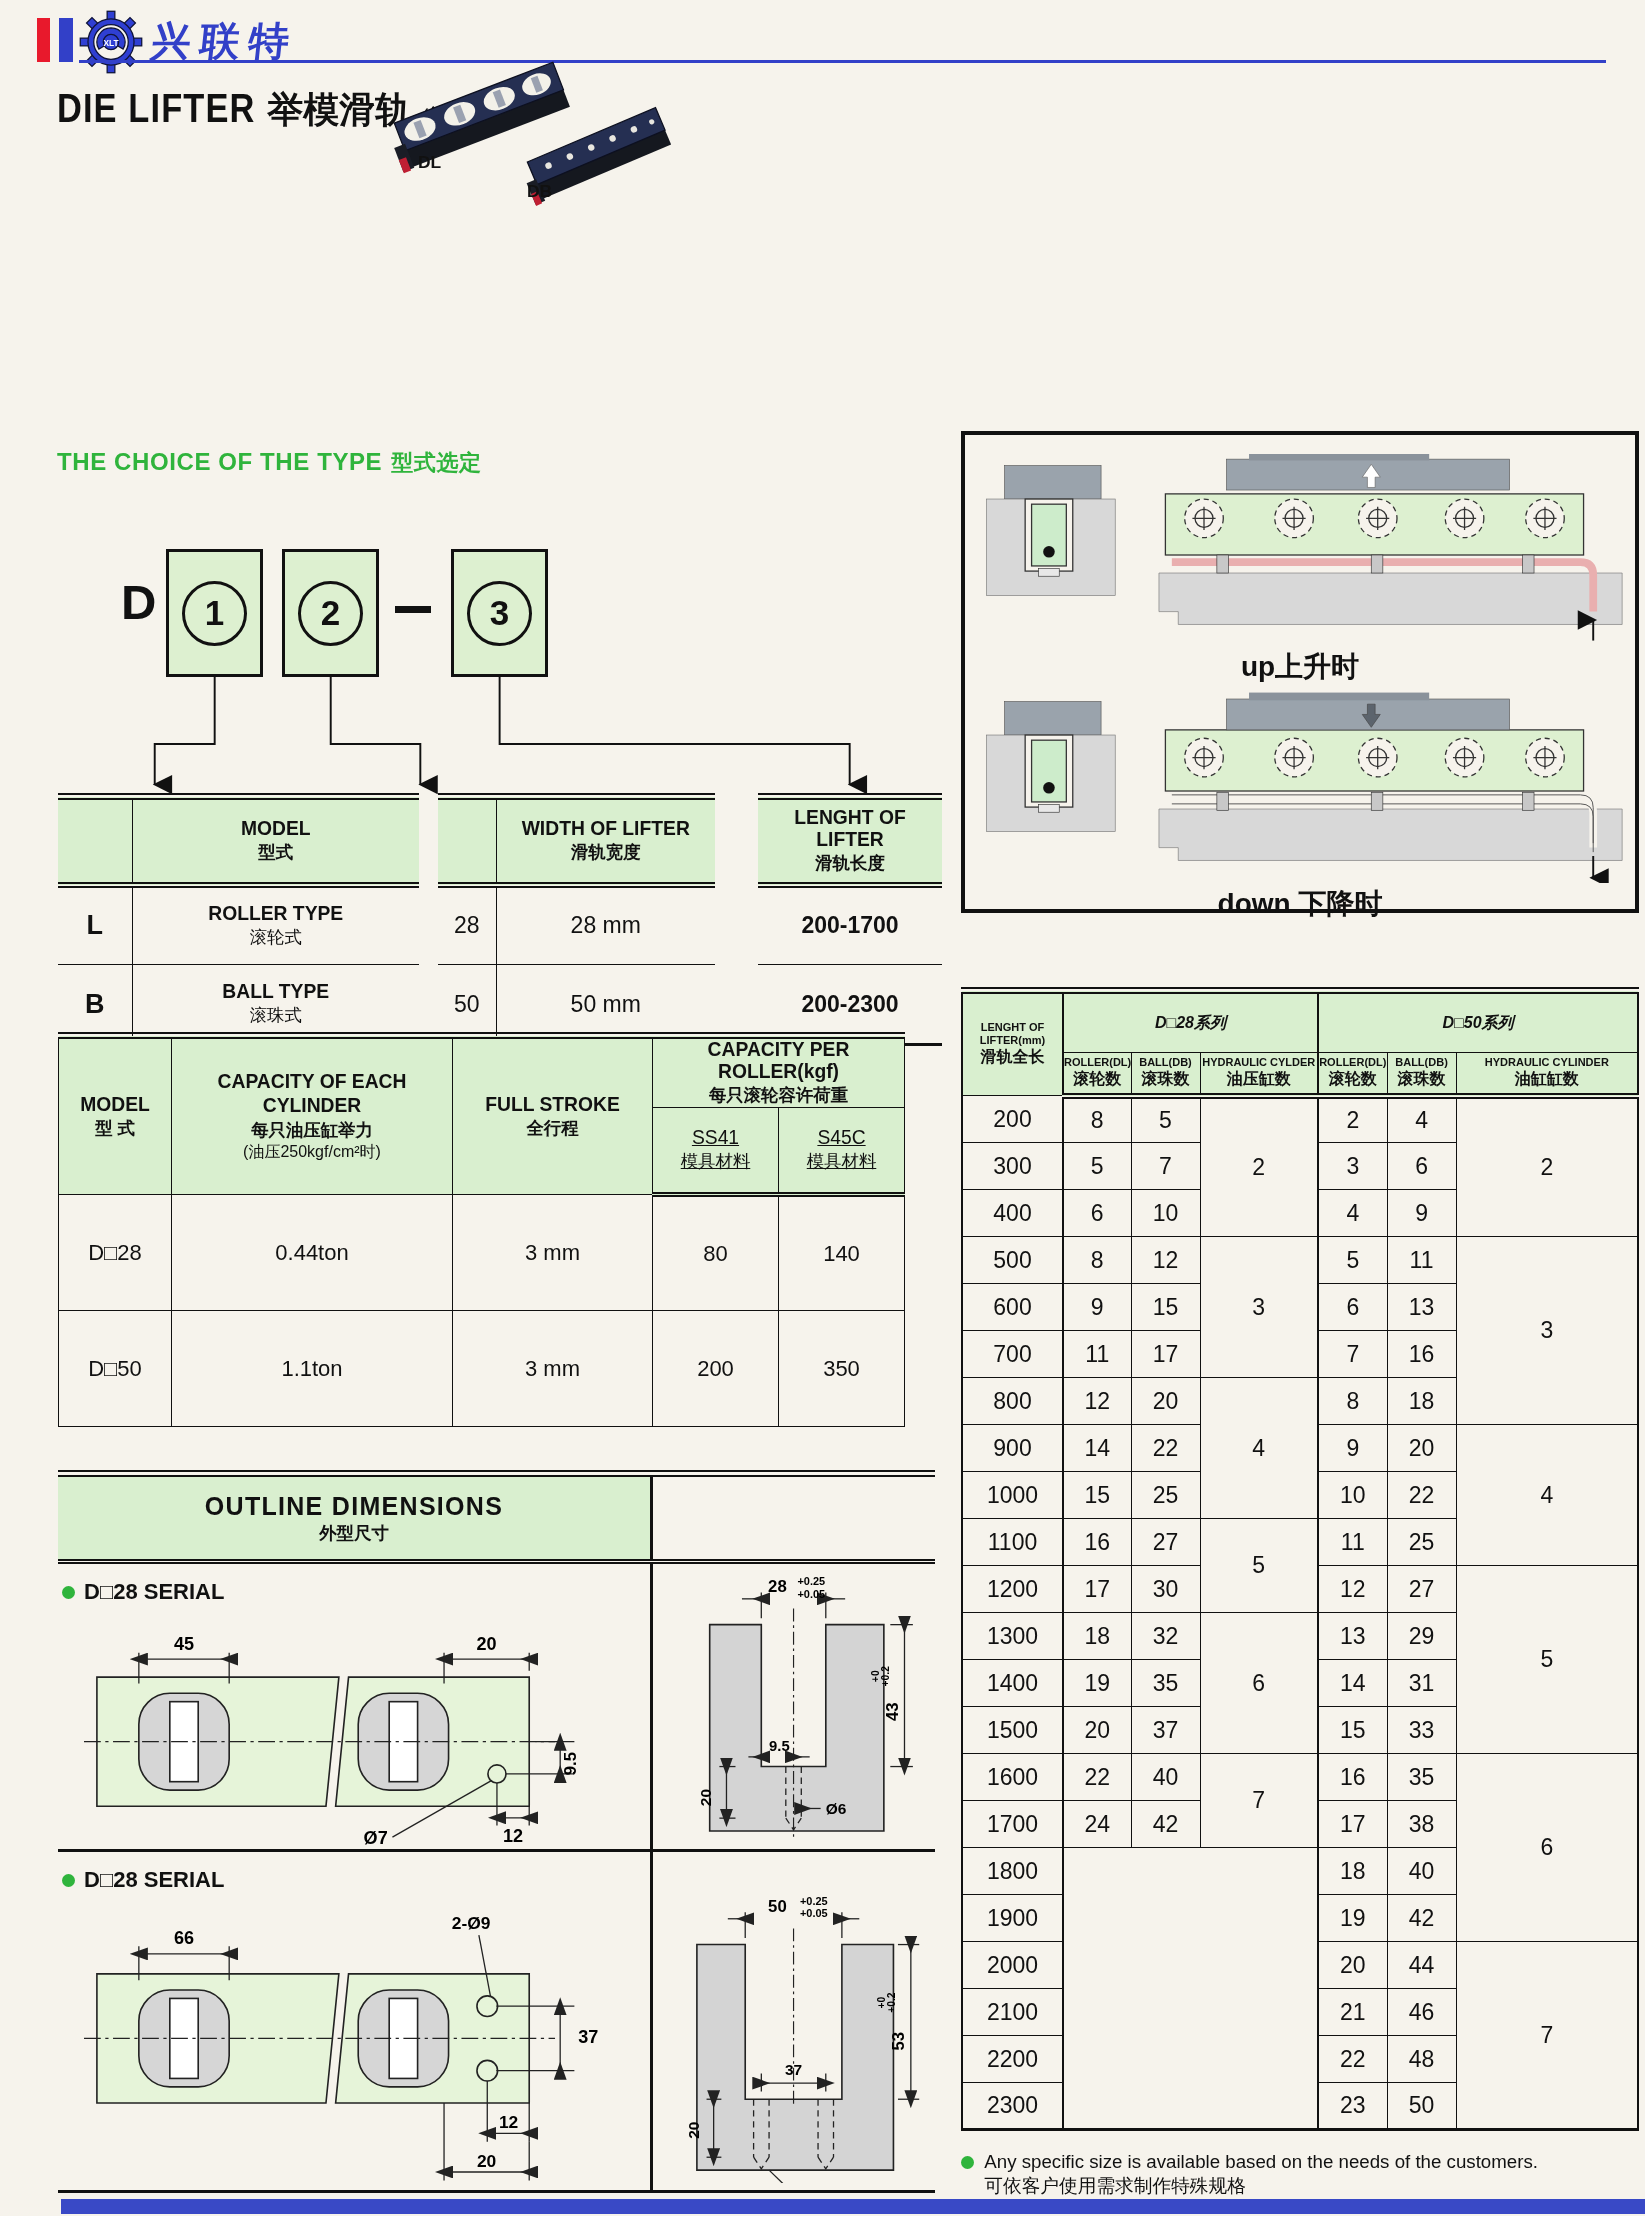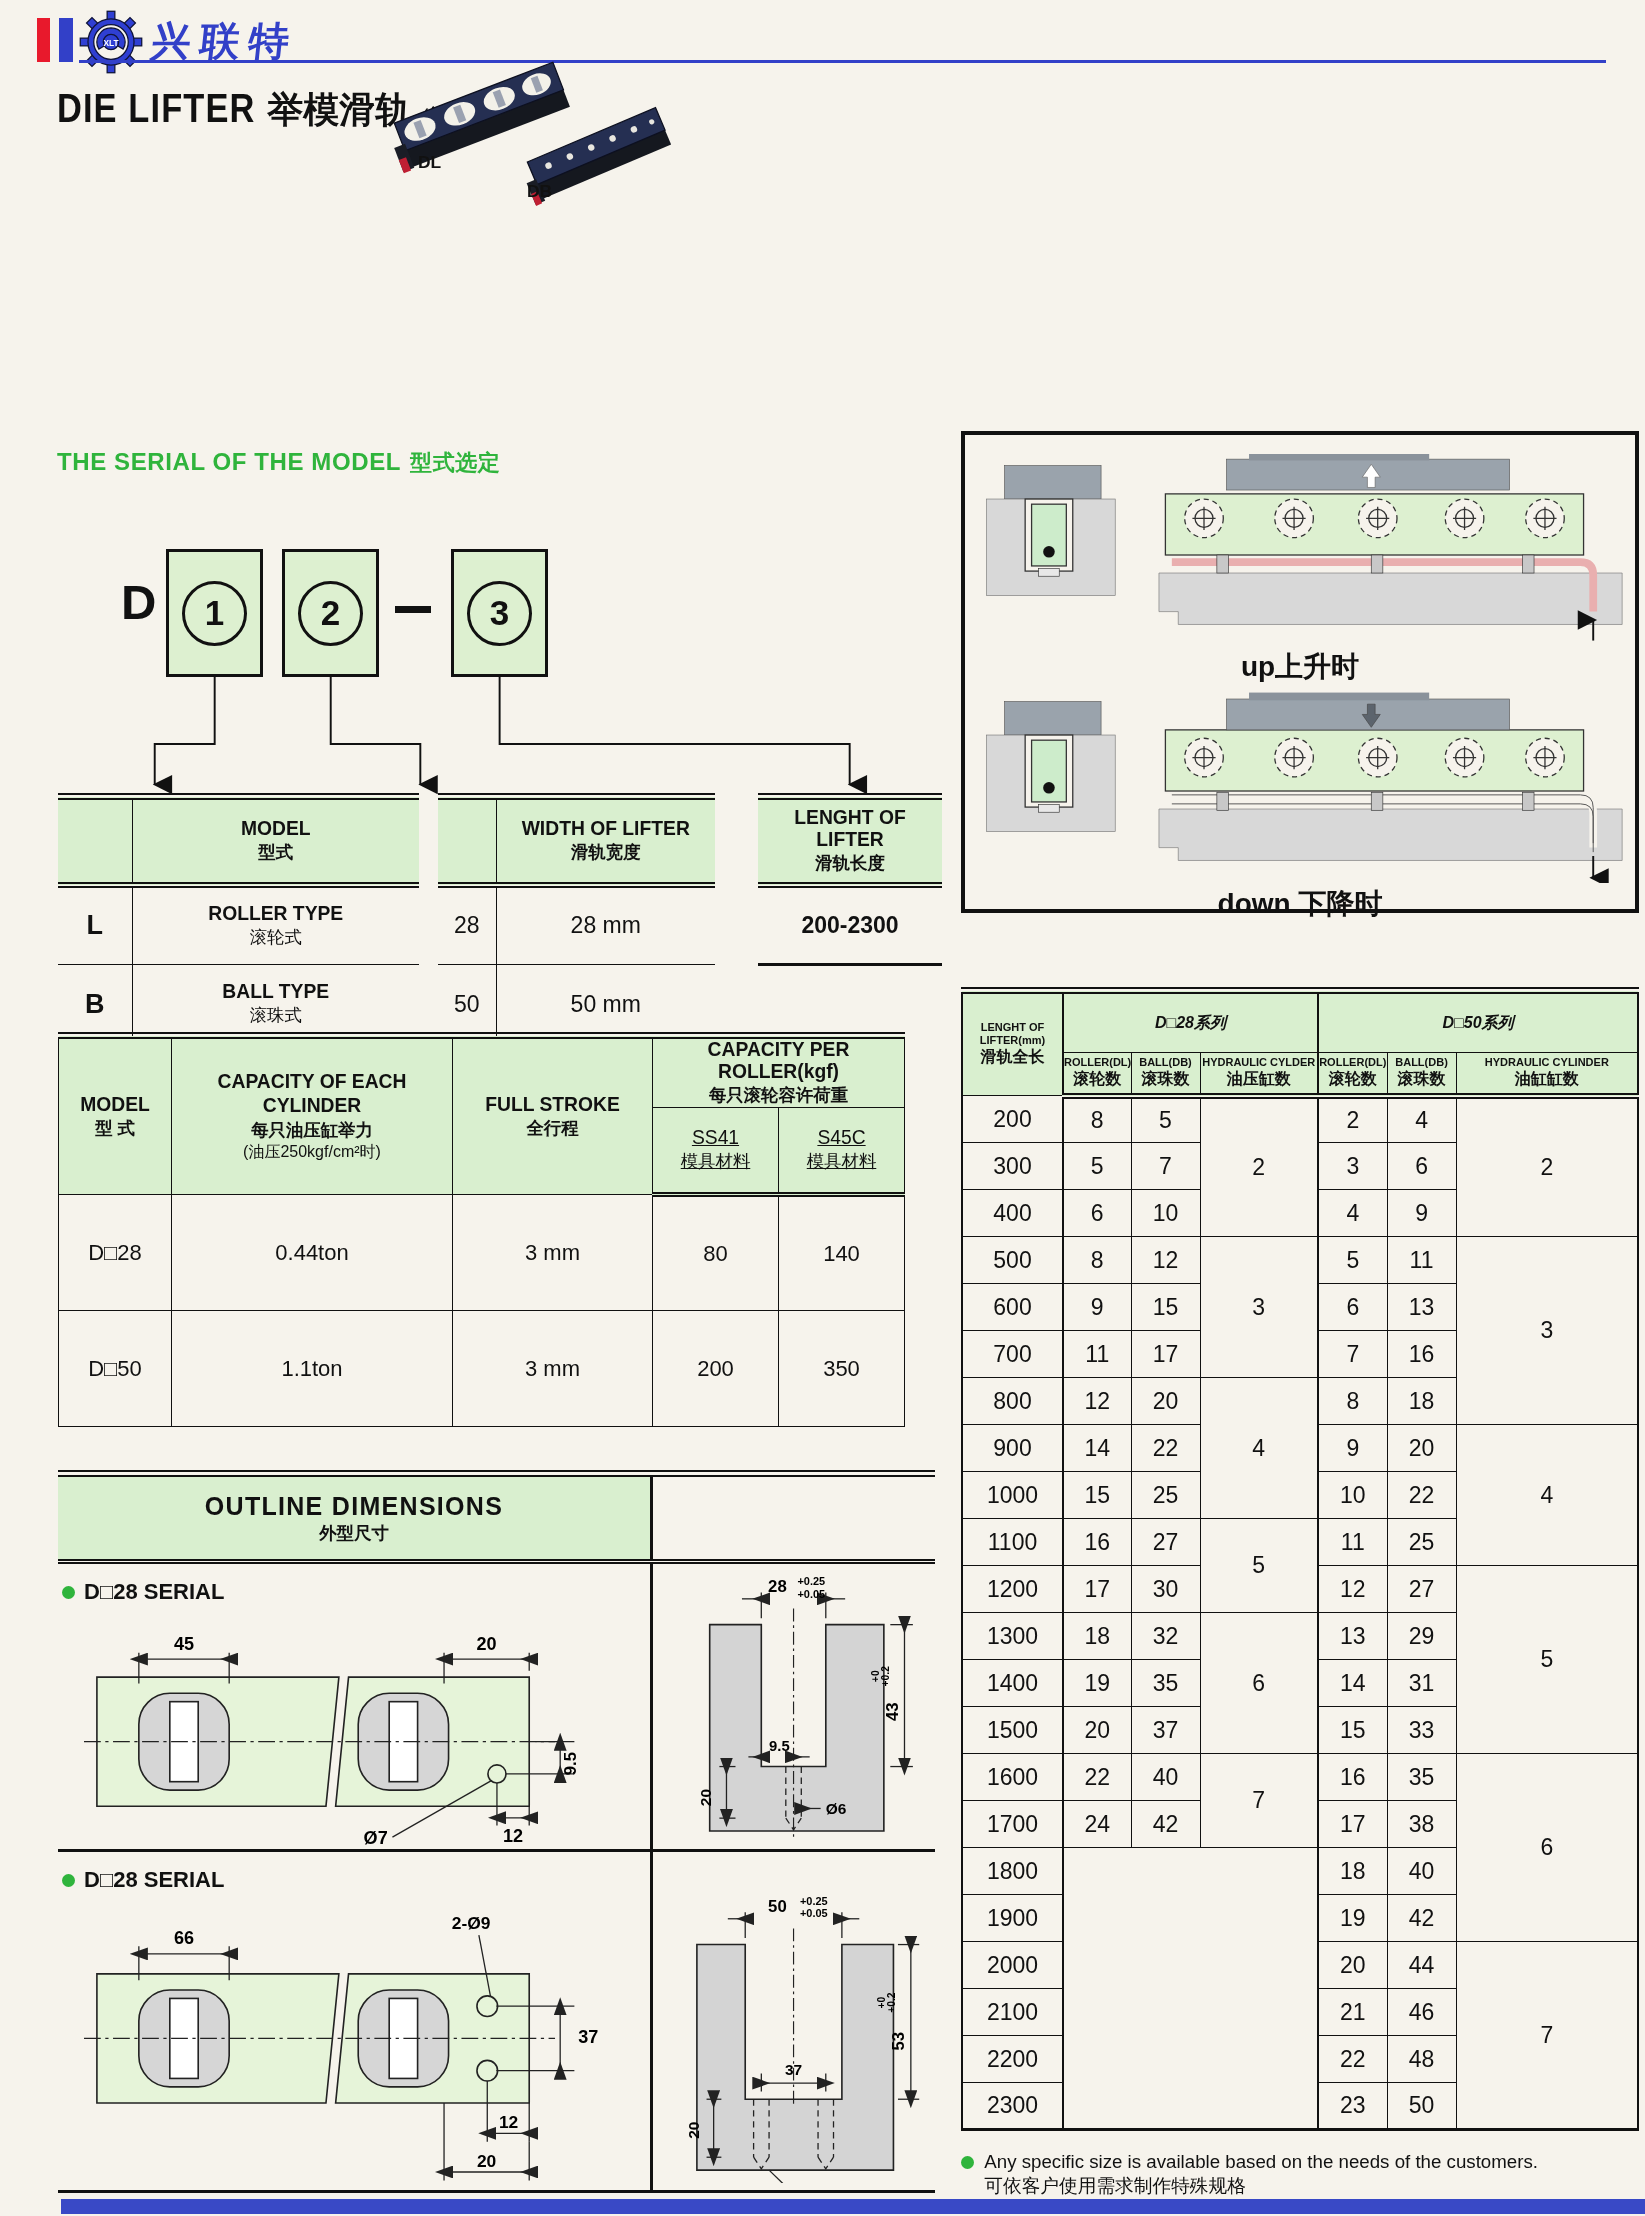--- a/index.html
+++ b/index.html
@@ -137,21 +137,21 @@
       <circle cx="224" cy="74" r="4" fill="#e8e6df"></circle>
       <rect x="8" y="86" width="16" height="36" fill="#1a1d26"></rect>
       <rect x="8" y="104" width="10" height="20" fill="#c01f33"></rect>
     </g>
   </svg>
 </div>
 <div class="abs photo-label" style="left:418px;top:152px;">DL</div>
 <div class="abs photo-label" style="left:527px;top:181px;">DB</div>
 
 <div class="abs sec-head">
-  <span>THE SERIAL OF THE MODEL</span><span class="cn">型式选定</span>
+  <span>THE CHOICE OF THE TYPE</span><span class="cn">型式选定</span>
 </div>
 
 <div class="abs dletter">D</div>
 <div class="abs mbox flexc" style="left:166px;">
   <div class="mcirc flexc">1</div>
 </div>
 <div class="abs mbox flexc" style="left:282px;">
   <div class="mcirc flexc">2</div>
 </div>
 <div class="abs mdash"></div>
@@ -231,20 +231,23 @@
   <colgroup>
       <col style="width:184px">
     </colgroup>
   <tbody>
       <tr class="hdr" style="height:88px;padding-left:46px;">
     <td class="grn">
       <div class="h-en">LENGHT OF LIFTER</div>
       <div class="h-cn">滑轨长度</div>
     </td>
   </tr>
+  <tr style="height:80px;">
+        <td class="valnum" style="font-weight:bold;">200-1700</td>
+      </tr>
   <tr class="last" style="height:80px;">
         <td class="valnum" style="font-weight:bold;">200-2300</td>
       </tr>
 </tbody>
   </table>
 
 <table class="cat cap abs" style="left:58px;top:1032px;width:845px;">
   <colgroup>
       <col style="width:113px">
       <col style="width:281px">

